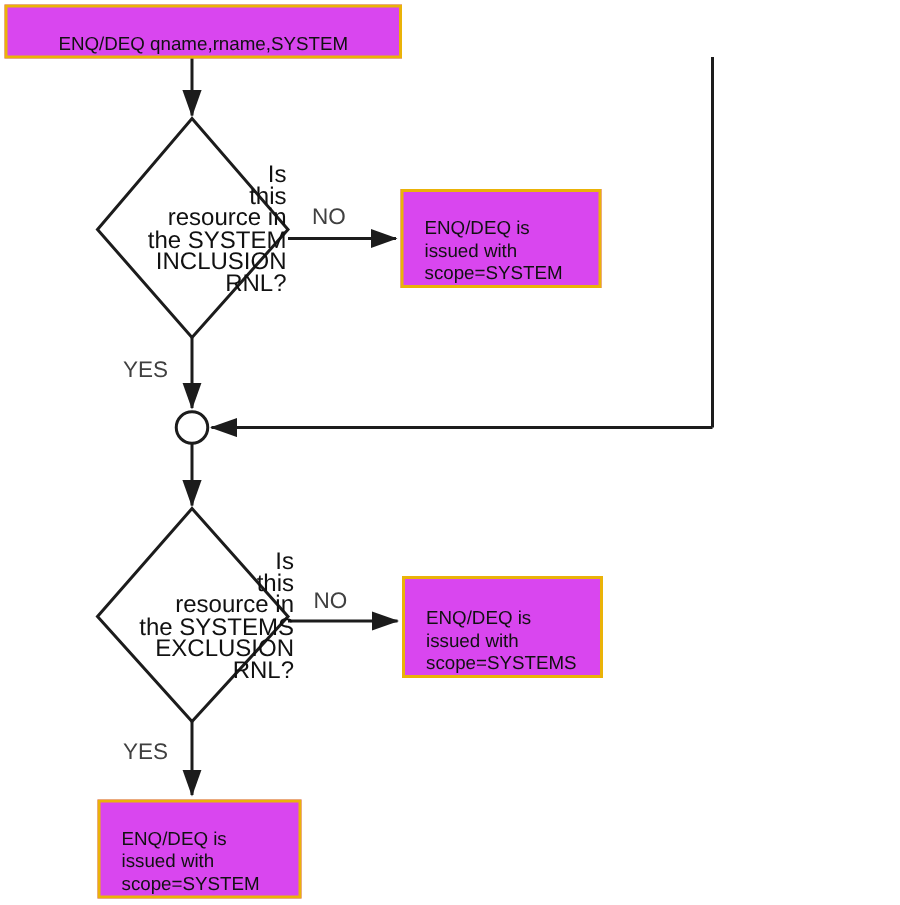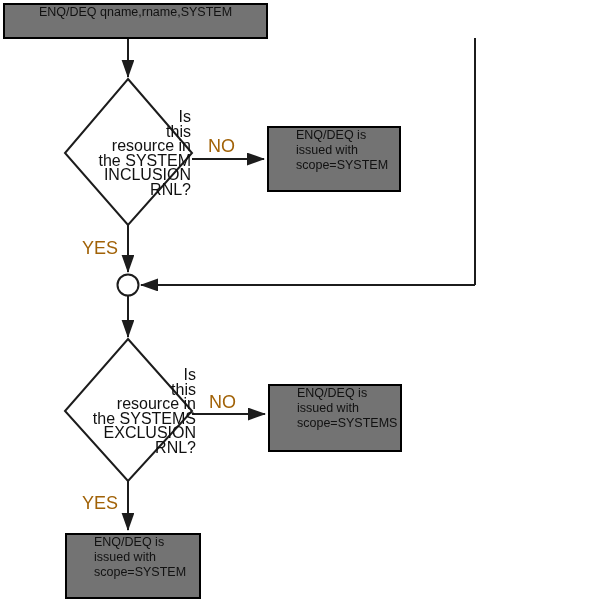--- a/index.html
+++ b/index.html
@@ -18,54 +18,54 @@
   svg#flow {
     position: absolute;
     left: 0;
     top: 0;
     width: 600px;
     height: 603px;
   }
   .node-box {
     position: absolute;
     box-sizing: border-box;
-    border: 2px solid #000000;
-    background: #737373;
+    border: 2px solid #eab308;
+    background: #d946ef;
     display: flex;
-    align-items: flex-start;
+    align-items: flex-end;
   }
   .node-box.center-text {
     justify-content: center;
   }
   .node-box .txt {
     font-size: 12.5px;
     line-height: 15px;
     color: #111111;
     white-space: pre-line;
   }
   .node-box.left-text .txt {
-    padding-left: 27px;
+    padding-left: 14px;
     text-align: left;
   }
   .node-box.center-text .txt {
     text-align: center;
   }
   .diamond-text {
     position: absolute;
     text-align: right;
     font-size: 16px;
     line-height: 14.5px;
     color: #111111;
     white-space: pre-line;
     pointer-events: none;
   }
   .edge-label {
     position: absolute;
-    font-size: 18px;
-    color: #a16207;
+    font-size: 15px;
+    color: #404040;
     white-space: nowrap;
   }
 </style>
 </head>
 <body>
 
 <div id="canvas">
 
   <svg id="flow" viewBox="0 0 600 603" xmlns="http://www.w3.org/2000/svg">
     <defs>

